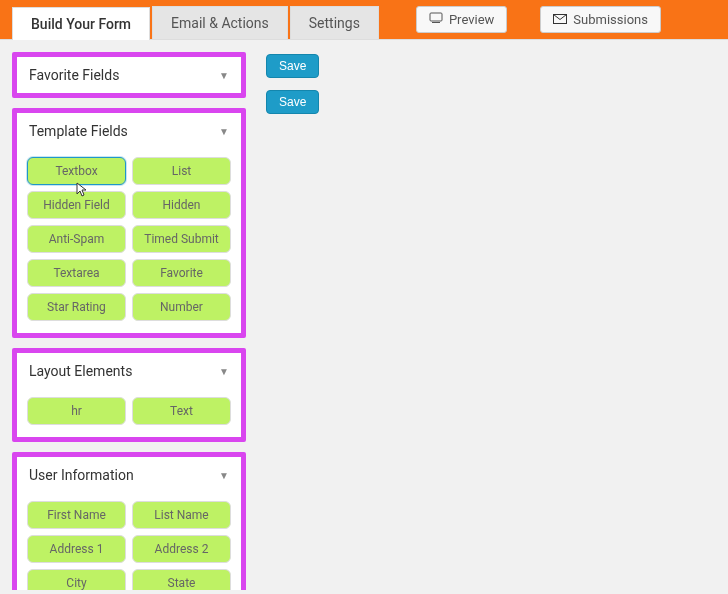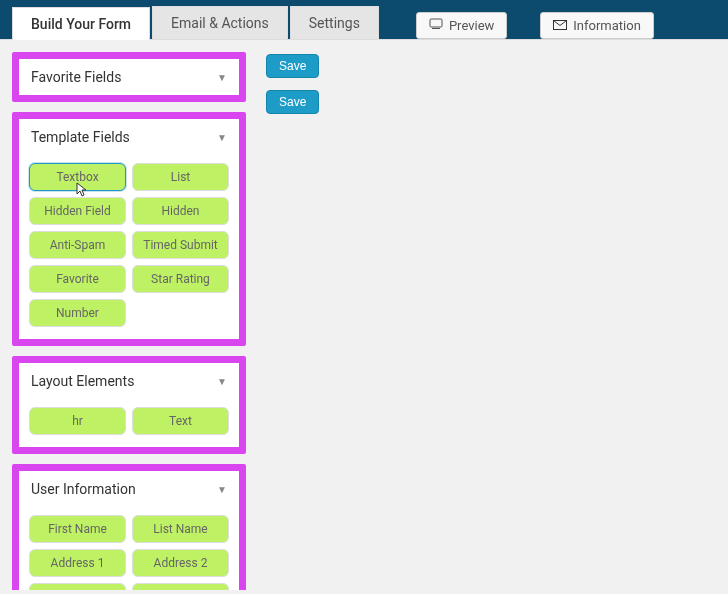--- a/index.html
+++ b/index.html
@@ -7,22 +7,22 @@
       font-family: -apple-system, BlinkMacSystemFont, "Segoe UI", Roboto, "Helvetica Neue", Arial, sans-serif;
       font-size: 13px;
       color: #444;
       background: #f1f1f1;
       width: 728px;
       height: 594px;
       overflow: hidden;
     }
     .tabs-row {
       display: flex;
-      align-items: flex-end;
-      background: #0c4a6e;
+      align-items: flex-start;
+      background: #f97316;
       border-bottom: 1px solid #ddd;
       padding-left: 12px;
       padding-top: 6px;
       gap: 0;
     }
     .tab {
       padding: 8px 18px;
       font-size: 14px;
       color: #555;
       background: #e5e5e5;
@@ -62,21 +62,21 @@
       display: flex;
       padding: 12px;
       gap: 20px;
       background: #f1f1f1;
       height: calc(594px - 44px);
       overflow: hidden;
     }
     .sidebar { width: 234px; display: flex; flex-direction: column; gap: 10px; }
     .panel {
       background: #fff;
-      border: 7px solid #d946ef;
+      border: 5px solid #d946ef;
       border-radius: 2px;
     }
     .panel-header {
       display: flex;
       justify-content: space-between;
       align-items: center;
       padding: 10px 12px;
       font-size: 14px;
       color: #333;
       cursor: pointer;
@@ -144,21 +144,21 @@
       </span>
       <span>Preview</span>
     </div>
     <div class="action-btn">
       <span>
         <svg class="icon-sub" viewBox="0 0 14 10">
             <rect x="0.5" y="0.5" width="13" height="9" fill="none" stroke="#333" stroke-width="1"></rect>
             <path d="M0.5 0.5 L7 5.5 L13.5 0.5" fill="none" stroke="#333" stroke-width="1"></path>
           </svg>
       </span>
-      <span>Information</span>
+      <span>Submissions</span>
     </div>
   </div>
 </div>
 
 <div class="main">
   <div class="sidebar">
 
     <div class="panel collapsed">
       <div class="panel-header">
         <span>Favorite Fields</span>
@@ -173,20 +173,21 @@
         <span class="chev">▼</span>
       </div>
       <div class="panel-body">
         <div class="field-grid">
           <div class="field-btn selected">Textbox</div>
           <div class="field-btn">List</div>
           <div class="field-btn">Hidden Field</div>
           <div class="field-btn">Hidden</div>
           <div class="field-btn">Anti-Spam</div>
           <div class="field-btn">Timed Submit</div>
+          <div class="field-btn">Textarea</div>
           <div class="field-btn">Favorite</div>
           <div class="field-btn">Star Rating</div>
           <div class="field-btn">Number</div>
         </div>
       </div>
     </div>
 
     <div class="panel">
       <div class="panel-header">
         <span>Layout Elements</span>

